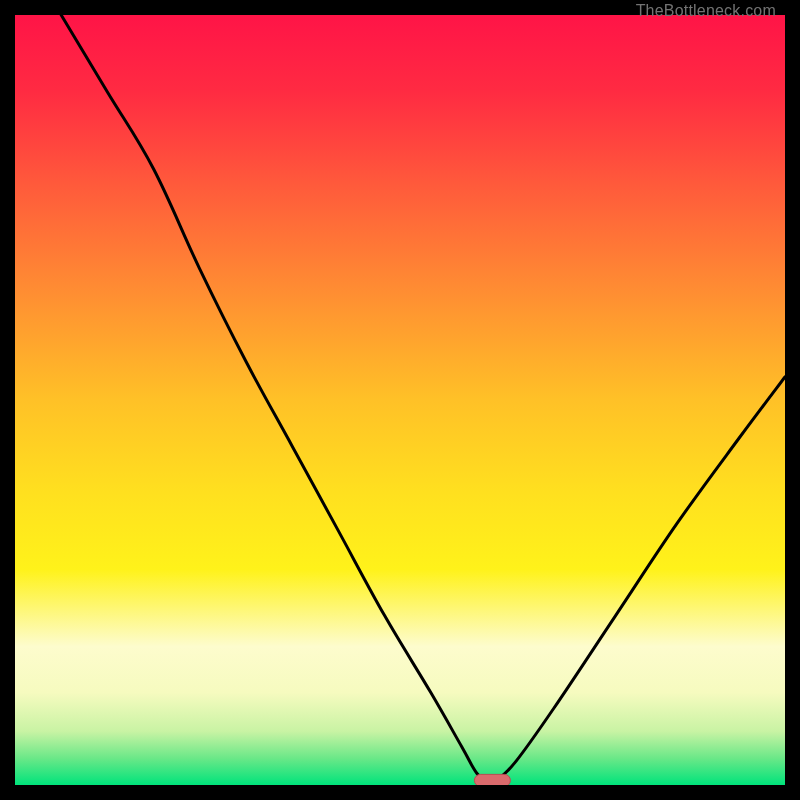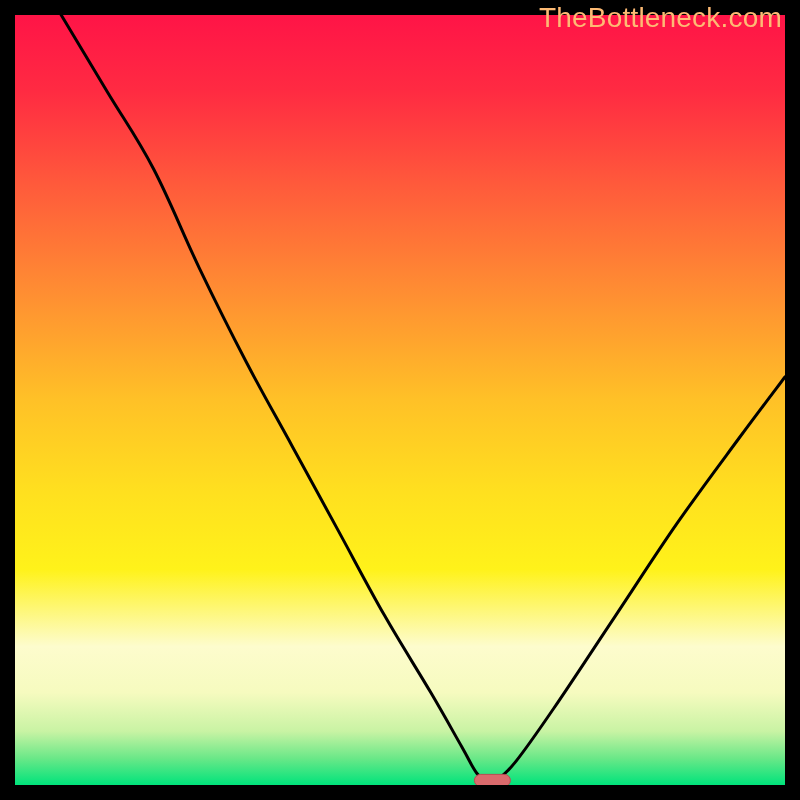--- a/index.html
+++ b/index.html
@@ -21,24 +21,24 @@
   .plot {
     position: absolute;
     left: 15px;
     top: 15px;
     width: 770px;
     height: 770px;
   }
   .watermark {
     position: absolute;
     top: 2px;
-    right: 18px;
-    color: #fdba74;
+    right: 24px;
+    color: #737373;
     font-family: Arial, Helvetica, sans-serif;
-    font-size: 28px;
+    font-size: 16px;
     font-weight: 400;
     letter-spacing: 0.2px;
   }
 </style>
 </head>
 <body>
 
 <div class="frame">
 
   <svg class="plot" viewBox="0 0 770 770" preserveAspectRatio="none">

